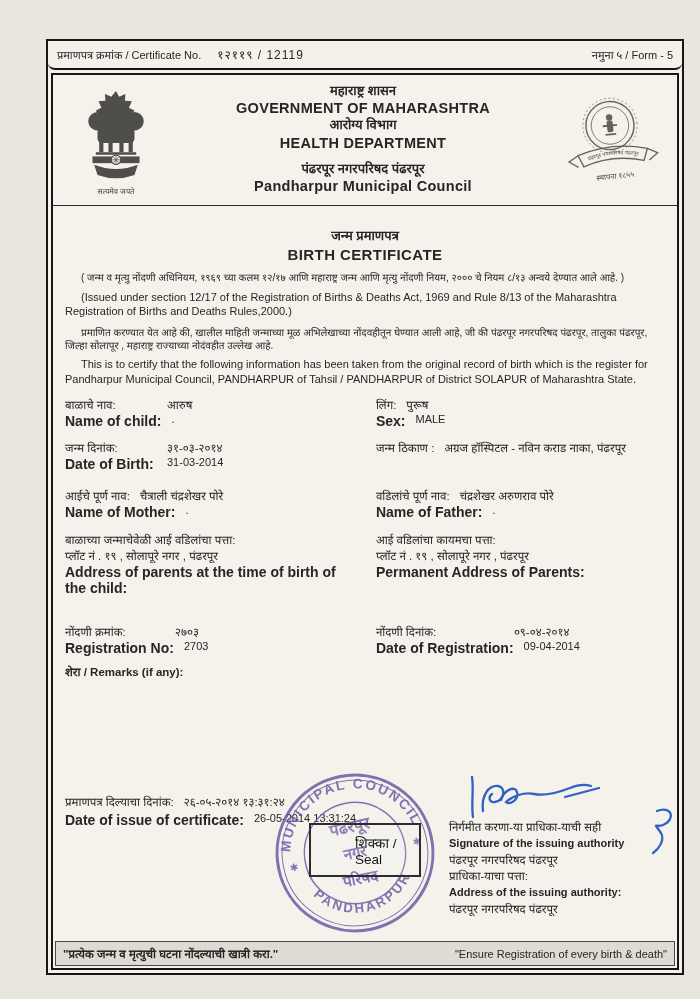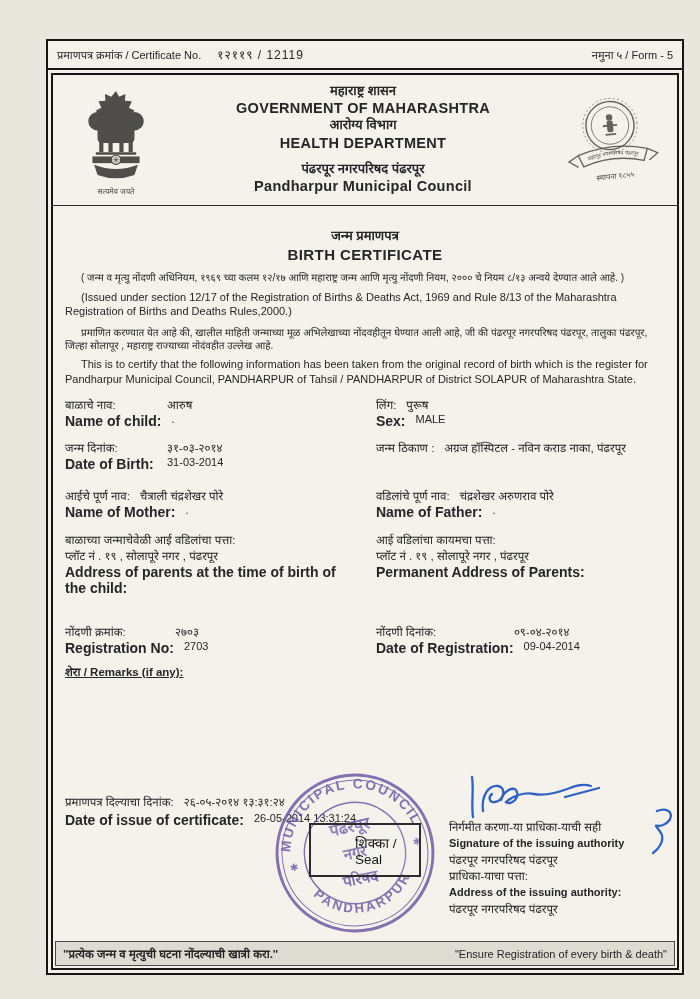--- a/index.html
+++ b/index.html
@@ -9,21 +9,21 @@
     font-family:"Liberation Sans","DejaVu Sans",sans-serif;
     color:#262626;overflow:hidden;
   }
   .frame{
     position:absolute;left:46px;top:39px;width:638px;height:936px;
     border:2px solid #161616;background:#f3f1ea;box-sizing:border-box;
     display:flex;flex-direction:column;
   }
   .strip{
     flex:none;height:27px;display:flex;align-items:center;justify-content:space-between;
-    padding:0 9px;border-bottom:2px solid #161616;font-size:11px;
+    padding:0 9px;border-bottom:2px solid #161616;font-size:11px;border-radius:7px;
   }
   .strip .left{display:flex;gap:16px;align-items:center;}
   .strip .cert-val{font-size:12px;letter-spacing:1px;}
   .inner{
     flex:1;margin:3px;border:2px solid #161616;display:flex;flex-direction:column;
     background:#f4f2eb;min-height:0;
   }
   .content{flex:1;display:flex;flex-direction:column;padding:4px 12px 0;min-height:0;}
   .headrow{display:flex;align-items:flex-start;margin-top:2px;}
   .emblem-wrap{width:102px;display:flex;flex-direction:column;align-items:center;padding-top:6px;}
@@ -41,21 +41,21 @@
   .grid{display:grid;grid-template-columns:1.02fr 1fr;column-gap:16px;margin-top:10px;}
   .cell{min-width:0;}
   .line{display:flex;gap:10px;margin:1px 0;align-items:flex-start;}
   .lbl{white-space:nowrap;font-size:11.5px;}
   .lbl.en{font-weight:bold;font-size:14px;}
   .lbl.w1{min-width:92px;}
   .lbl.w2{min-width:100px;}
   .val{font-size:11.5px;}
   .val.en{font-size:11px;}
   .rowgap{height:9px;}
-  .remarks{font-size:11px;margin-top:7px;text-decoration:underline;}
+  .remarks{font-size:11px;margin-top:7px;}
   .remarks .dev{font-size:11.5px;font-weight:normal;}
   .spacer{flex:1;}
   .bottom{position:relative;height:158px;flex:none;}
   .issue{position:absolute;left:0;top:10px;}
   .issue .line{margin:3px 0;}
   .stamp{position:absolute;left:204px;top:-14px;width:172px;height:172px;opacity:.82;z-index:3;transform:rotate(-12deg);}
   .sealbox{
     position:absolute;left:244px;top:42px;width:112px;height:54px;z-index:4;
     border:2px solid #2c2c2c;display:flex;align-items:center;justify-content:center;
     font-size:13.5px;color:#141414;background:rgba(250,249,245,.12);box-sizing:border-box;padding-left:44px;

